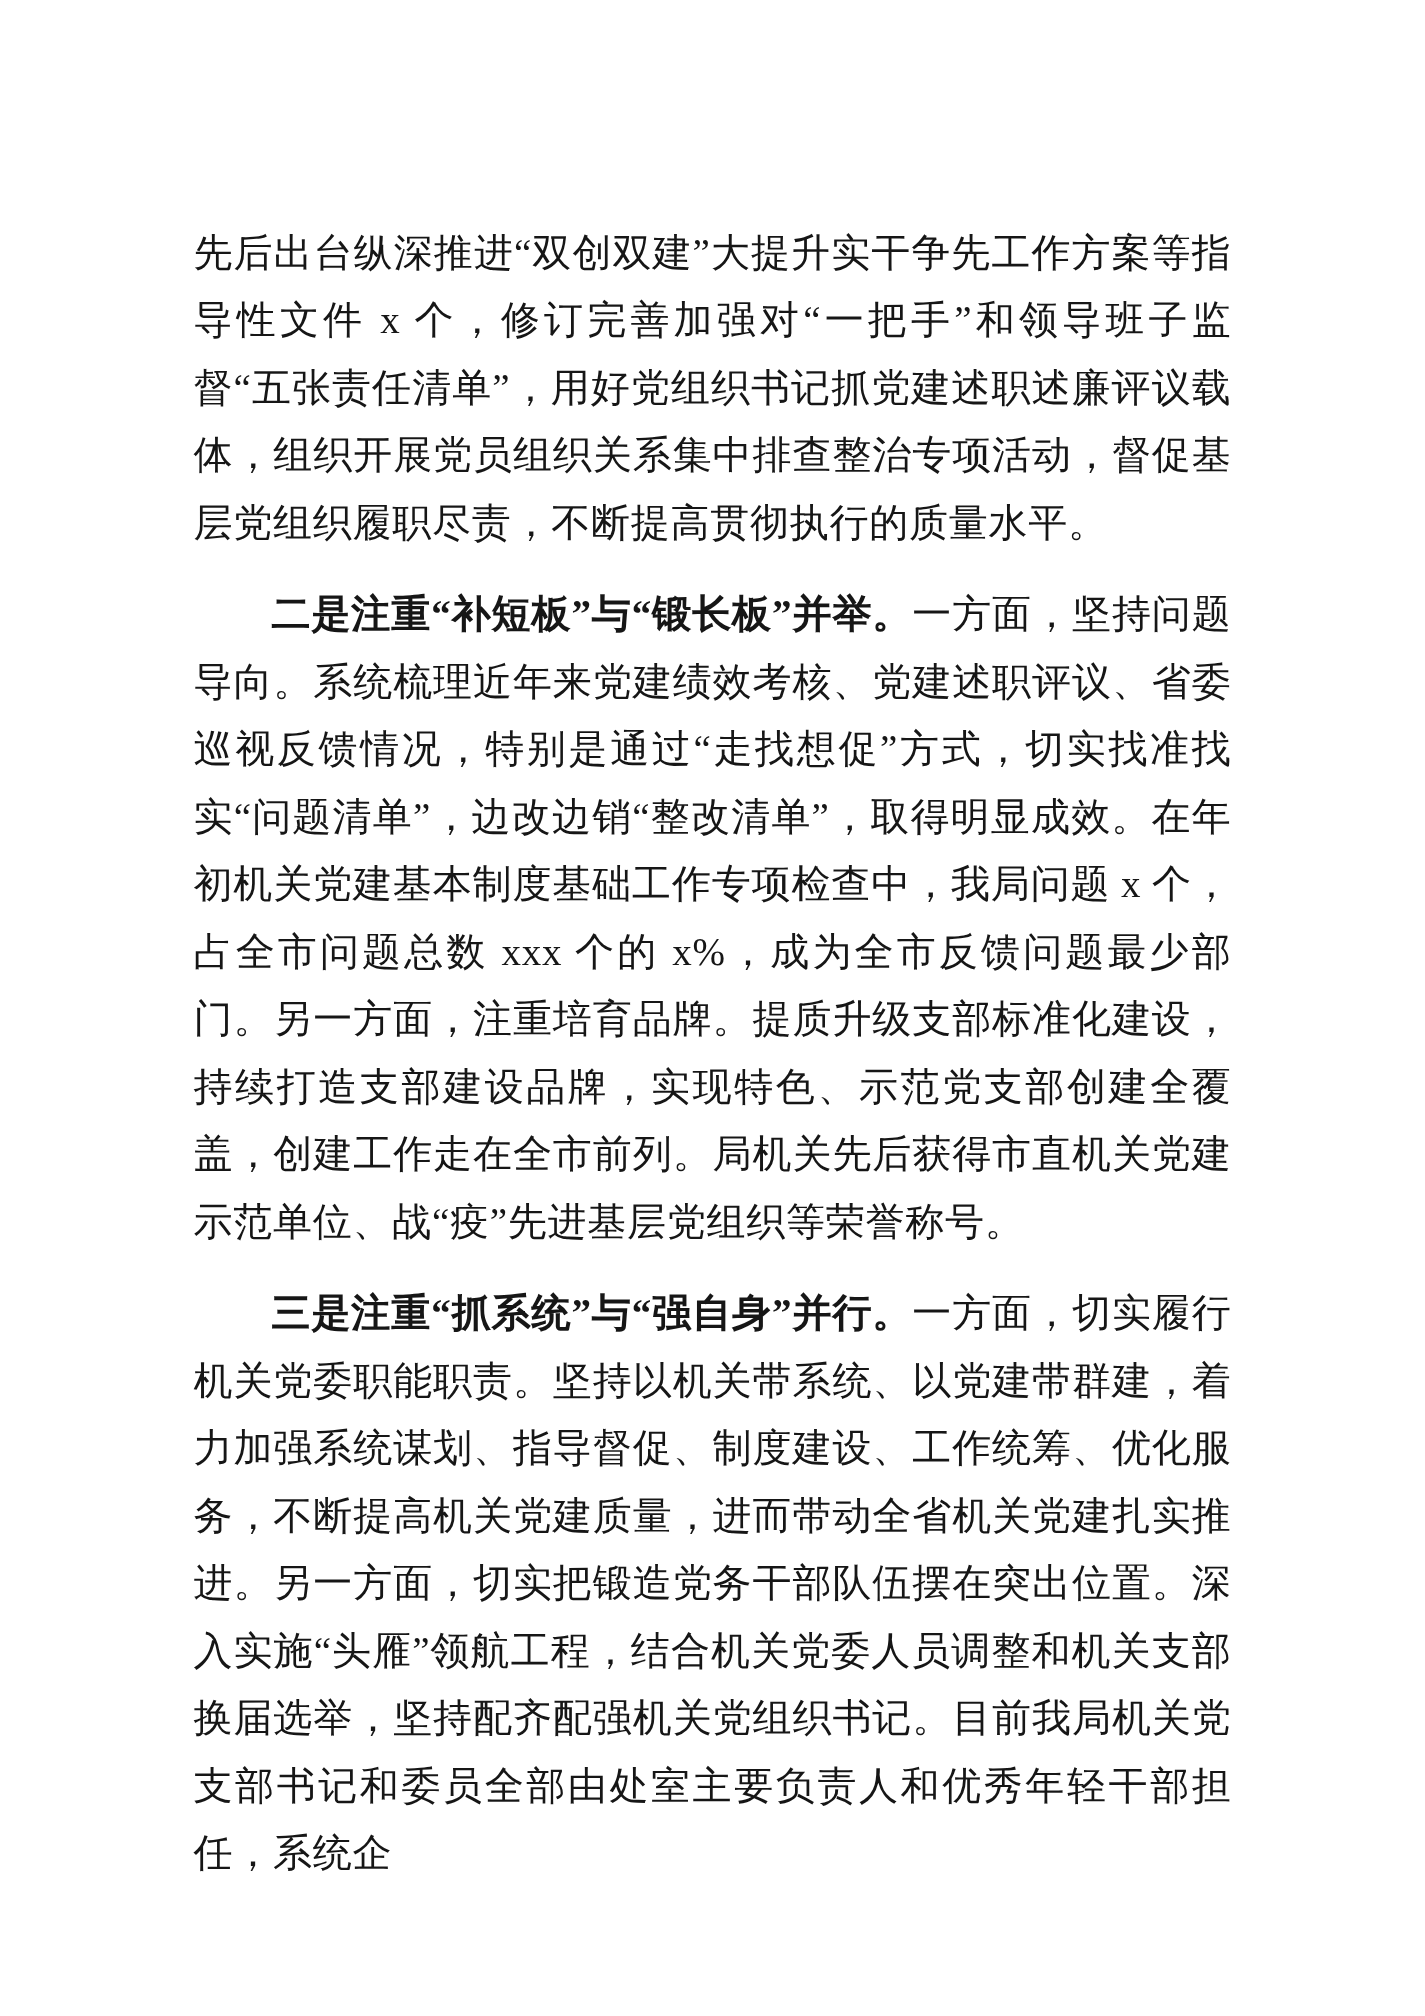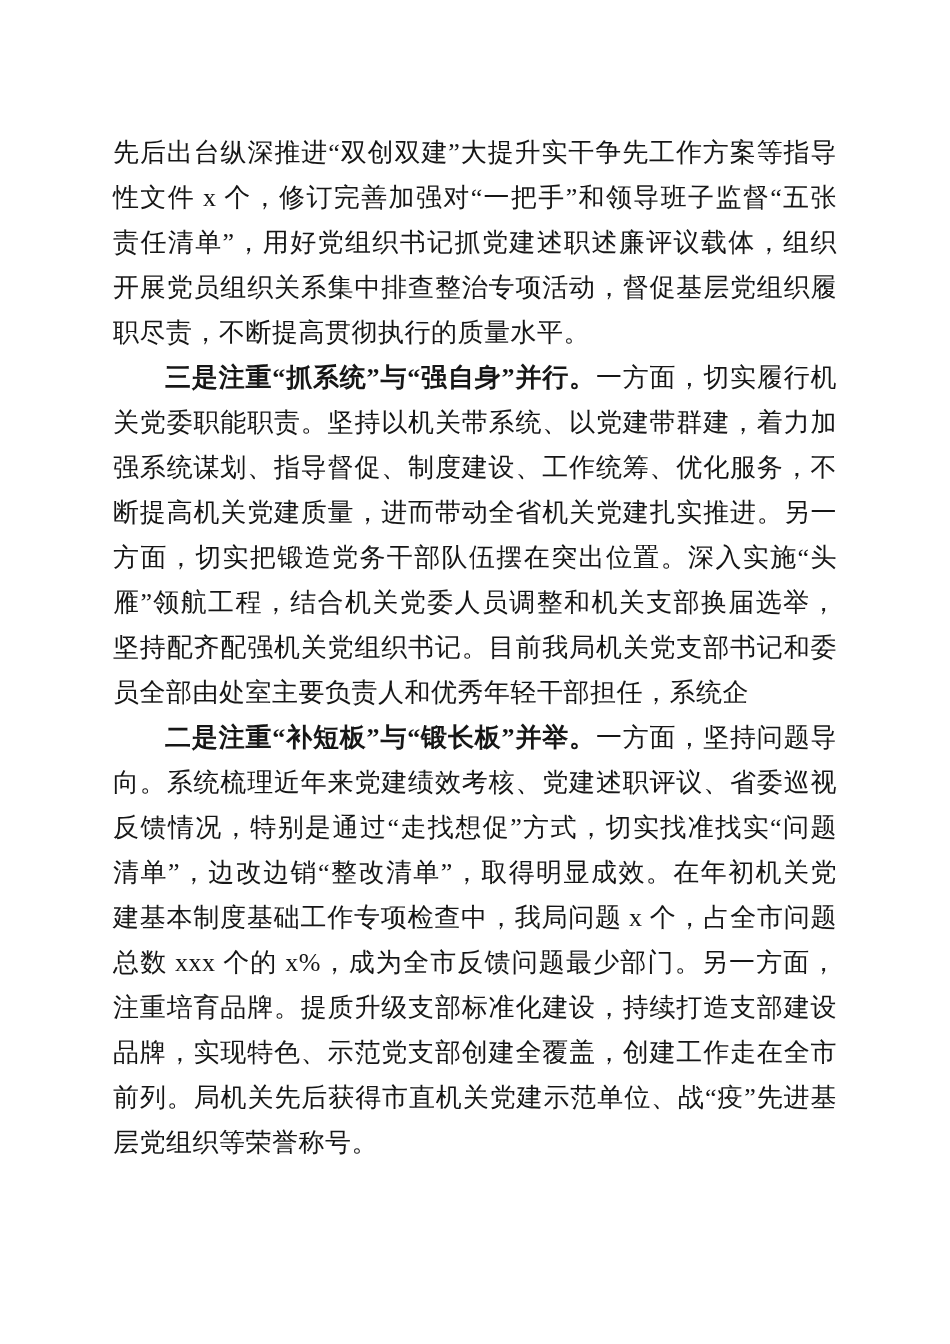--- a/index.html
+++ b/index.html
@@ -20,21 +20,21 @@
   }
   .content {
     position: absolute;
     left: 113px;
     top: 130px;
     width: 724px;
     font-family: "Liberation Serif", serif;
     color: #161616;
   }
   .para {
-    margin: 0;
+    margin: 16px;
     padding: 0;
     font-size: 26px;
     line-height: 45px;
     text-align: justify;
     text-justify: inter-ideograph;
     letter-spacing: 0.5px;
     word-break: break-all;
   }
   .para.indent {
     text-indent: 2em;
@@ -44,18 +44,18 @@
   }
 </style>
 </head>
 <body style="background: rgb(255, 255, 255);">
 
 <div class="page">
   <div class="content" style="color: rgb(22, 22, 22);">
 
     <p class="para"><span class="lead"></span><span>先后出台纵深推进“双创双建”大提升实干争先工作方案等指导性文件 x 个，修订完善加强对“一把手”和领导班子监督“五张责任清单”，用好党组织书记抓党建述职述廉评议载体，组织开展党员组织关系集中排查整治专项活动，督促基层党组织履职尽责，不断提高贯彻执行的质量水平。</span></p>
 
+    <p class="para indent"><span class="lead">二是注重“补短板”与“锻长板”并举。</span><span>一方面，坚持问题导向。系统梳理近年来党建绩效考核、党建述职评议、省委巡视反馈情况，特别是通过“走找想促”方式，切实找准找实“问题清单”，边改边销“整改清单”，取得明显成效。在年初机关党建基本制度基础工作专项检查中，我局问题 x 个，占全市问题总数 xxx 个的 x%，成为全市反馈问题最少部门。另一方面，注重培育品牌。提质升级支部标准化建设，持续打造支部建设品牌，实现特色、示范党支部创建全覆盖，创建工作走在全市前列。局机关先后获得市直机关党建示范单位、战“疫”先进基层党组织等荣誉称号。</span></p>
+
     <p class="para indent"><span class="lead">三是注重“抓系统”与“强自身”并行。</span><span>一方面，切实履行机关党委职能职责。坚持以机关带系统、以党建带群建，着力加强系统谋划、指导督促、制度建设、工作统筹、优化服务，不断提高机关党建质量，进而带动全省机关党建扎实推进。另一方面，切实把锻造党务干部队伍摆在突出位置。深入实施“头雁”领航工程，结合机关党委人员调整和机关支部换届选举，坚持配齐配强机关党组织书记。目前我局机关党支部书记和委员全部由处室主要负责人和优秀年轻干部担任，系统企</span></p>
-
-    <p class="para indent"><span class="lead">二是注重“补短板”与“锻长板”并举。</span><span>一方面，坚持问题导向。系统梳理近年来党建绩效考核、党建述职评议、省委巡视反馈情况，特别是通过“走找想促”方式，切实找准找实“问题清单”，边改边销“整改清单”，取得明显成效。在年初机关党建基本制度基础工作专项检查中，我局问题 x 个，占全市问题总数 xxx 个的 x%，成为全市反馈问题最少部门。另一方面，注重培育品牌。提质升级支部标准化建设，持续打造支部建设品牌，实现特色、示范党支部创建全覆盖，创建工作走在全市前列。局机关先后获得市直机关党建示范单位、战“疫”先进基层党组织等荣誉称号。</span></p>
 
   </div>
 </div>
 
 </body></html>

